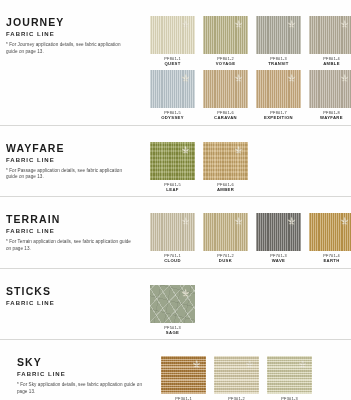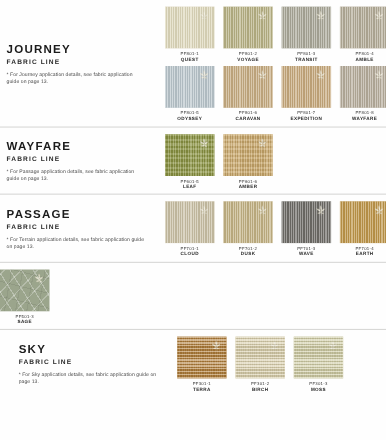--- a/index.html
+++ b/index.html
@@ -14,23 +14,23 @@
     position: relative;
     width: 351px; height: 400px;
     background: #fefefe;
   }
 
   
   .section {
     position: relative;
     display: flex;
     flex-direction: row;
-    align-items: center;
+    align-items: flex-start;
     width: 351px;
-    padding: 4px 0 4px 0;
+    padding: 14px 0 4px 0;
     border-bottom: 1px solid #d8d8d6;
   }
   .section.no-rule { border-bottom: none; margin-left: 11px; }
 
   .sec-info {
     width: 150px;
     flex: 0 0 150px;
     padding-left: 6px;
     padding-top: 3px;
   }
@@ -344,21 +344,21 @@
   </svg>
 </div>
             <div class="swatch-code">PF601-6</div>
             <div class="swatch-name">AMBER</div>
           </div>
         </div>
       </div>
     </div>
     <div class="section">
       <div class="sec-info">
-        <div class="sec-title">PASSAGE</div>
+        <div class="sec-title">TERRAIN</div>
         <div class="sec-sub">FABRIC LINE</div>
         <div class="sec-note">* For Terrain application details, see fabric application guide on page 13.</div>
       </div>
       <div class="sec-swatches">
         <div class="swatch-row">
           <div class="swatch">
             <div class="swatch-chip tex-vstripe" style="background: rgb(201, 191, 164);">
   <svg class="leaf" viewBox="0 0 24 24">
     <g fill="#f3f0e2" stroke="#cfc8b0" stroke-width="0.6">
       <path d="M12 2 C14 6 15 9 13 13 C11 9 10 6 12 2 Z"></path>
@@ -418,20 +418,24 @@
     </g>
   </svg>
 </div>
             <div class="swatch-code">PF701-4</div>
             <div class="swatch-name">EARTH</div>
           </div>
         </div>
       </div>
     </div>
     <div class="section">
+      <div class="sec-info">
+        <div class="sec-title">STICKS</div>
+        <div class="sec-sub">FABRIC LINE</div>
+      </div>
       <div class="sec-swatches">
         <div class="swatch-row">
           <div class="swatch">
             <div class="swatch-chip tex-organic" style="background: rgb(155, 165, 140);">
   <svg class="leaf" viewBox="0 0 24 24">
     <g fill="#f3f0e2" stroke="#cfc8b0" stroke-width="0.6">
       <path d="M12 2 C14 6 15 9 13 13 C11 9 10 6 12 2 Z"></path>
       <path d="M4 8 C8 8 11 10 13 14 C9 13 6 12 4 8 Z"></path>
       <path d="M20 8 C16 9 13.5 10.5 12.5 14 C16 13.5 18.5 11.5 20 8 Z"></path>
       <path d="M6 17 C9 15 11.5 14.5 13 15.5 C11 18 8.5 18.5 6 17 Z"></path>

